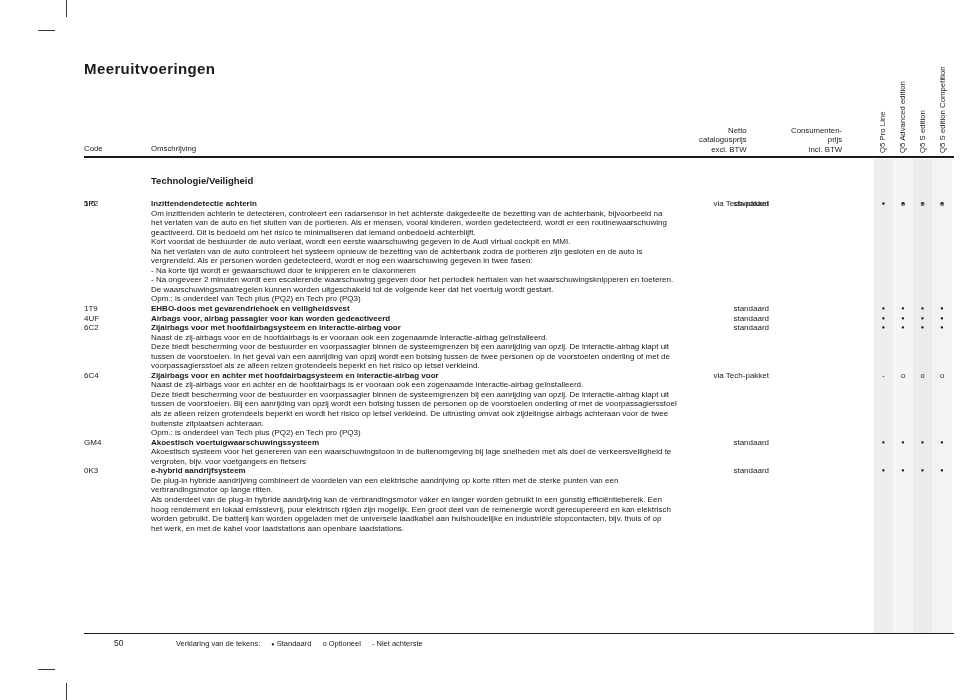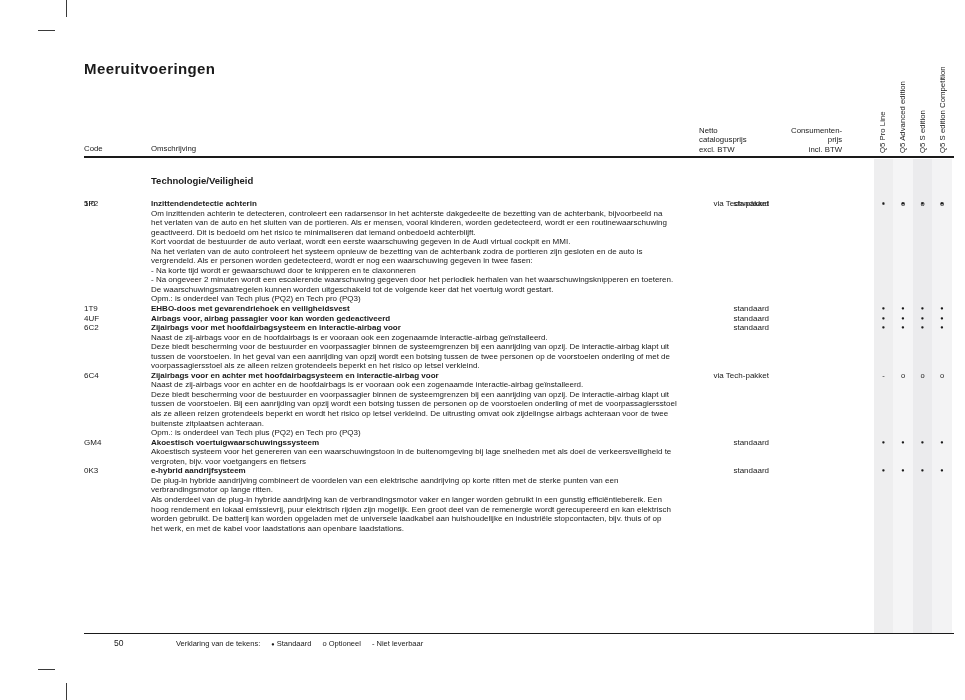--- a/index.html
+++ b/index.html
@@ -21,21 +21,21 @@
 
   .stripe{position:absolute;top:159px;height:474px;}
   .stripe.s0{left:838px;width:19px;background:#eeeeef;}
   .stripe.s1{left:857px;width:20px;background:#f5f5f6;}
   .stripe.s2{left:877px;width:19px;background:#ebebed;}
   .stripe.s3{left:896px;width:20px;background:#f3f3f4;}
 
   .colhead{position:absolute;font-size:7.8px;line-height:9.3px;white-space:pre-line;}
   .ch-code{left:48px;top:144px;}
   .ch-desc{left:115px;top:144px;}
-  .ch-net{left:663px;top:126px;}
+  .ch-net{left:663px;top:126px;text-align:right;}
   .ch-cons{left:755px;top:126px;text-align:right;}
   .model{position:absolute;top:153px;font-size:7.8px;white-space:nowrap;
          transform-origin:0 0;transform:rotate(-90deg);}
   .model.m0{left:842px;} .model.m1{left:862px;} .model.m2{left:882px;} .model.m3{left:902px;}
 
   .rule-top{position:absolute;left:48px;top:156px;width:870px;height:2px;background:#1a1a1a;}
   .rule-bottom{position:absolute;left:48px;top:633px;width:870px;height:1px;background:#1a1a1a;}
 
   .section-title{position:absolute;left:115px;top:175px;font-size:9.5px;font-weight:bold;}
 
@@ -222,16 +222,16 @@
   </div>
 
   <div class="rule-bottom"></div>
 
   <div class="page-number">50</div>
 
   <div class="legend">
     <span>Verklaring van de tekens:</span>
     <span class="item"><span class="glyph dot-mark">●</span> <span>Standaard</span></span>
     <span class="item"><span class="glyph">o</span> <span>Optioneel</span></span>
-    <span class="item"><span class="glyph">-</span> <span>Niet leverbaar</span></span>
+    <span class="item"><span class="glyph">-</span> <span>Niet achterste</span></span>
   </div>
 
 </div>
 
 </body></html>

